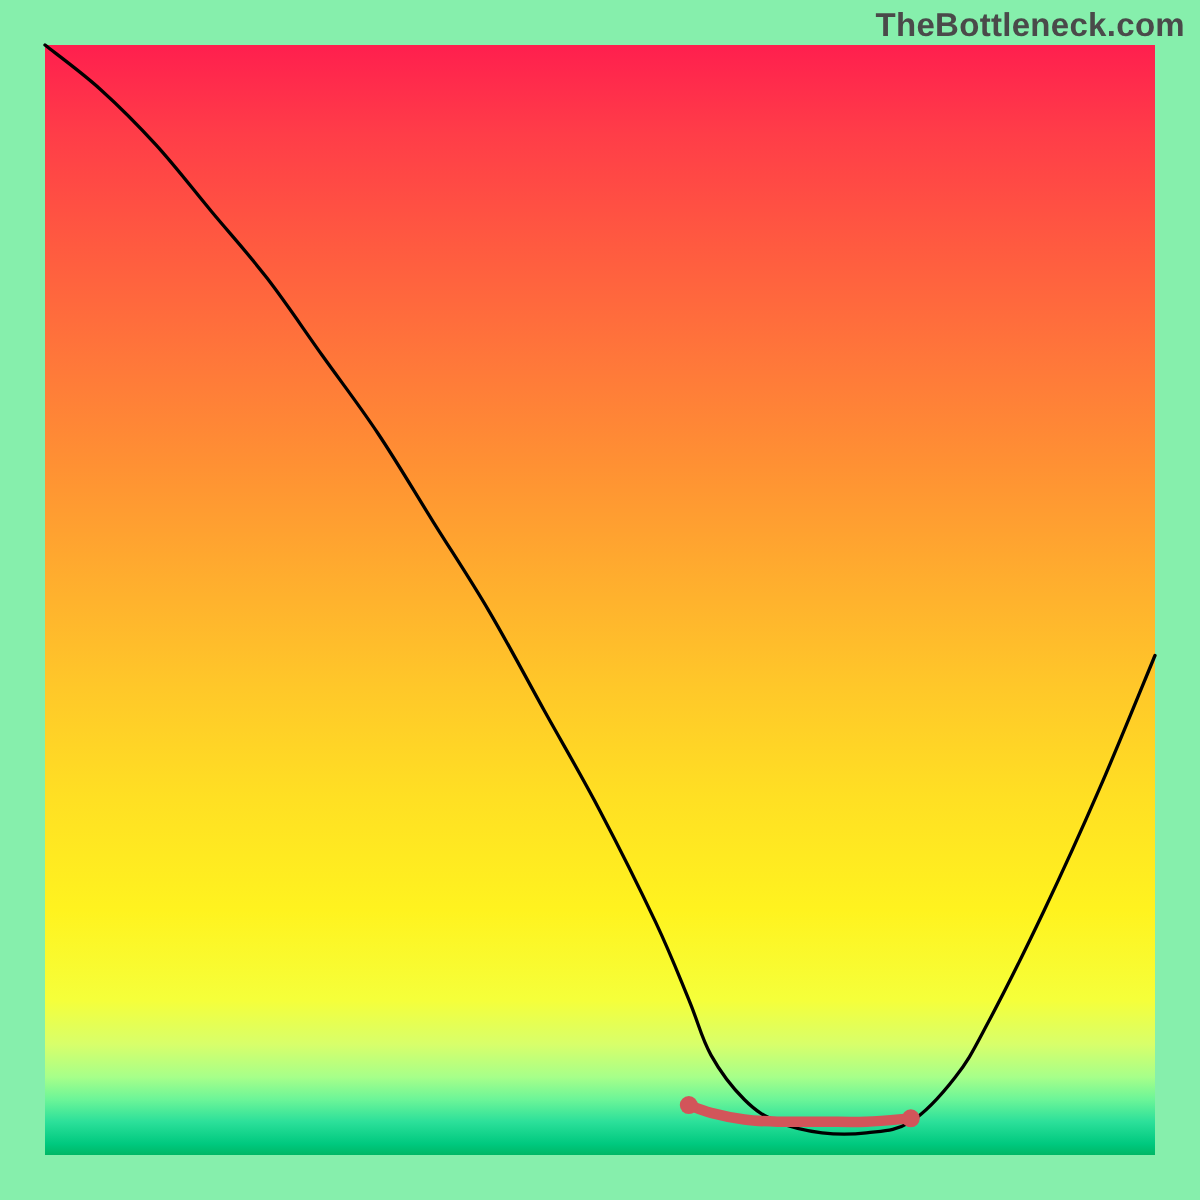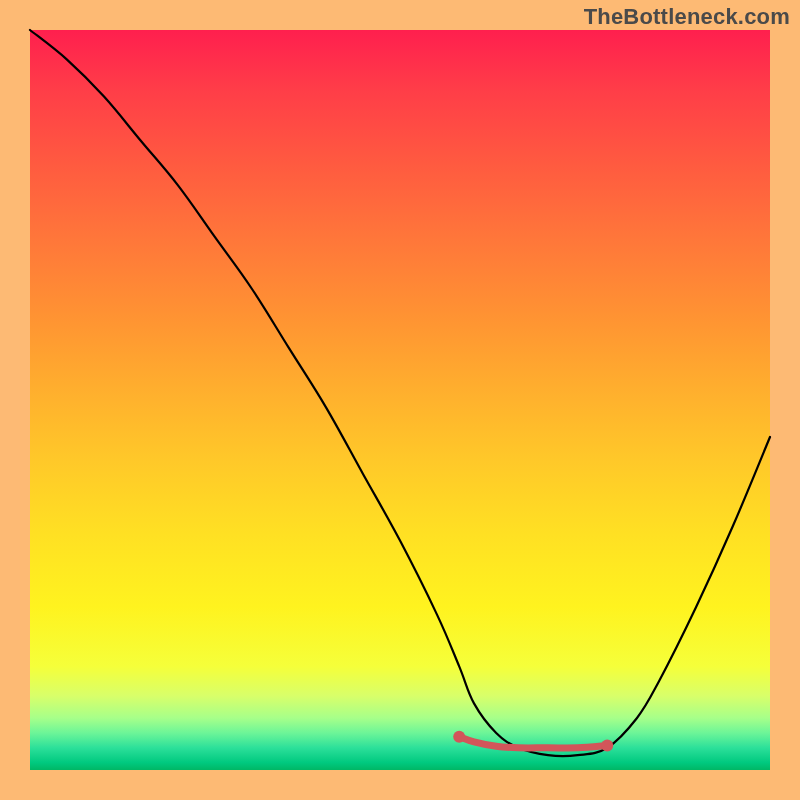--- a/index.html
+++ b/index.html
@@ -8,21 +8,21 @@
     width: 800px;
     height: 800px;
     background: #000;
     font-family: Arial, Helvetica, sans-serif;
     overflow: hidden;
   }
   .frame {
     position: relative;
     width: 800px;
     height: 800px;
-    background: #fdba74;
+    background: #86efac;
   }
   .plot-area {
     position: absolute;
     left: 30px;
     top: 30px;
     width: 740px;
     height: 740px;
     
     background: linear-gradient(
       to bottom,

